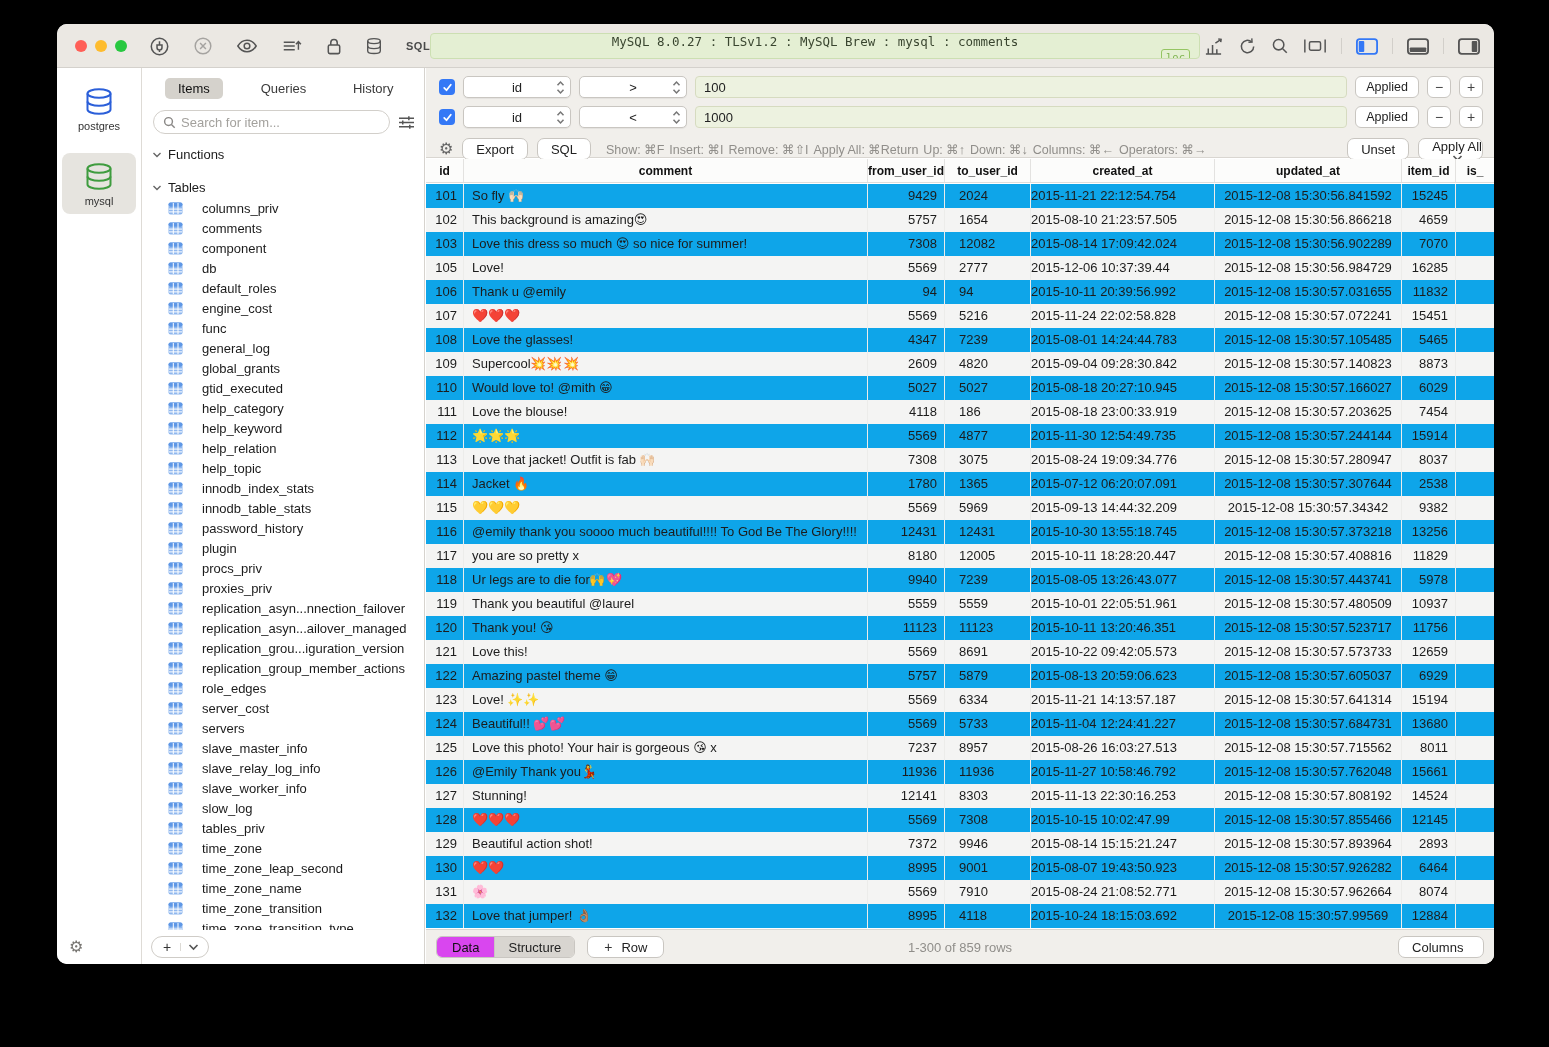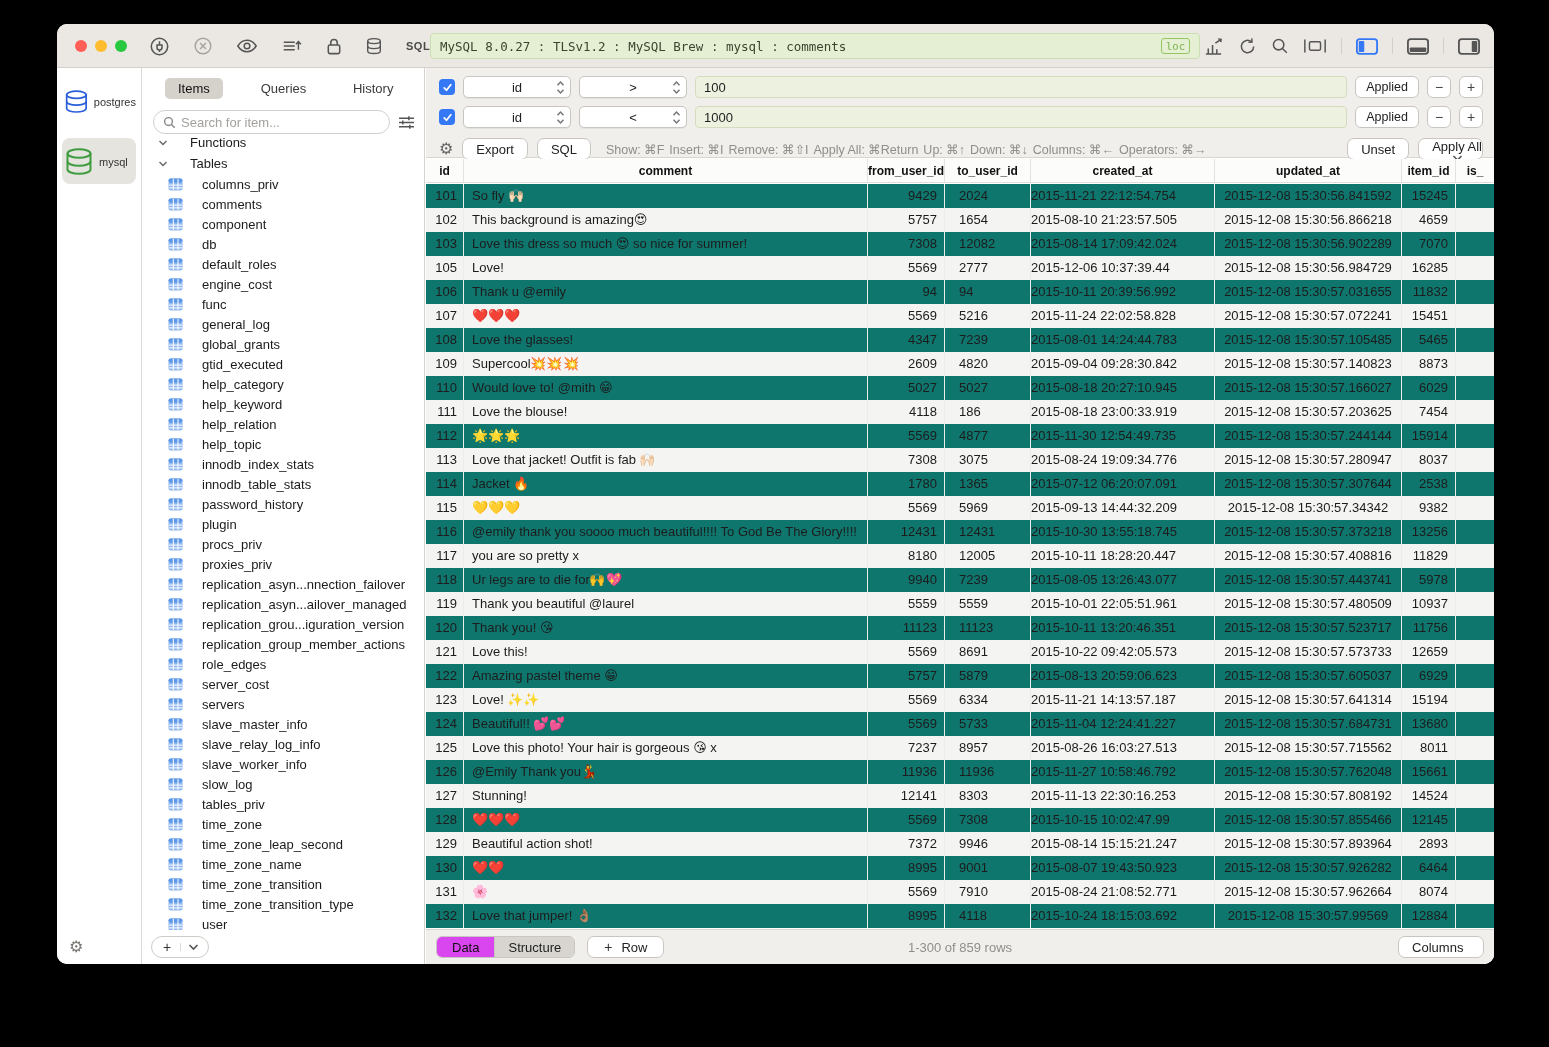--- a/index.html
+++ b/index.html
@@ -7,43 +7,43 @@
   .window { position:absolute; left:57px; top:24px; width:1437px; height:940px; background:#fff; border-radius:10px; overflow:hidden; box-shadow:0 30px 70px rgba(0,0,0,.65); }
 
   
   .titlebar { position:absolute; top:0; left:0; right:0; height:44px; background:#ebe8e3; border-bottom:1px solid #d4d1cc; }
   .lights { position:absolute; left:18px; top:16px; display:flex; gap:8px; }
   .light { width:12px; height:12px; border-radius:50%; }
   .l-close{background:#ff5f57}.l-min{background:#febc2e}.l-max{background:#28c840}
   .tb-left { position:absolute; left:92px; top:12px; display:flex; align-items:center; gap:23px; }
   .tb-btn { display:flex; align-items:center; justify-content:center; height:20px; color:#555; }
   .sql-label { font-size:11px; font-weight:700; color:#4a4a4a; letter-spacing:.5px; }
-  .status-pill { position:absolute; left:373px; top:9px; width:770px; height:26px; background:#e4efd3; border:1px solid #ccdfb2; border-radius:4px; display:flex; align-items:center; padding:0 9px; font-family:"DejaVu Sans Mono","Liberation Mono",monospace; font-size:12.5px; color:#39452f; white-space:nowrap; overflow:hidden; }
+  .status-pill { position:absolute; left:373px; top:9px; width:770px; height:26px; background:#e4efd3; border:1px solid #ccdfb2; border-radius:4px; display:flex; align-items:center; padding:0 9px; font-family:"DejaVu Sans Mono","Liberation Mono",monospace; font-size:12.5px; color:#39452f; white-space:nowrap; overflow:hidden;flex-direction:column; }
   .loc-badge { margin-left:auto; border:1px solid #95c563; color:#7fb350; font-size:10.5px; border-radius:3px; padding:0 4px; line-height:14px; font-family:"DejaVu Sans Mono",monospace; }
   .tb-right { position:absolute; right:14px; top:12px; display:flex; align-items:center; gap:14px; }
   .vsep { width:1px; height:16px; background:#d2cfca; }
 
   
   .content { position:absolute; top:44px; left:0; right:0; bottom:0; }
   .strip { position:absolute; left:0; top:0; bottom:0; width:85px; background:#fff; border-right:1px solid #dedbd6; }
-  .conn { margin:0 5px; border-radius:8px; display:flex; flex-direction:row; align-items:center; gap:3px; padding:9px 0 7px; }
+  .conn { margin:0 5px; border-radius:8px; display:flex; flex-direction:column; align-items:center; gap:3px; padding:9px 0 7px; }
   .conn.selected { background:#e6e4df; }
   .conn .clabel { font-size:11px; color:#333; }
   .strip-gear { position:absolute; left:12px; bottom:9px; font-size:16px; color:#787672; line-height:1; }
 
   .sidebar { position:absolute; left:86px; top:0; bottom:0; width:282px; background:#fff; border-right:1px solid #d6d3ce; }
   .tabs { display:flex; margin:8px 6px 0; height:24px; align-items:center; }
   .tab { flex:1; text-align:center; font-size:13px; color:#3a3a3a; }
   .tab.active > span { background:#d5d2cc; border-radius:5px; padding:3px 13px; color:#111; }
   .searchrow { display:flex; align-items:center; margin:10px 9px 0 10px; gap:8px; }
   .searchbox { flex:1; height:24px; background:#fff; border:1px solid #d2cfca; border-radius:12px; display:flex; align-items:center; padding:0 9px; gap:5px; }
   .searchbox input { border:none; outline:none; background:transparent; flex:1; font-size:13px; color:#333; font-family:inherit; }
   .searchbox input::placeholder { color:#a3a19d; }
   .tree { position:absolute; top:64px; left:0; right:0; bottom:34px; overflow:hidden; font-size:13px; color:#1b1b1b; }
-  .tgroup { display:flex; align-items:center; height:21px; padding-left:15px; gap:22px; }
+  .tgroup { display:flex; align-items:center; height:21px; padding-left:9px; gap:6px;margin-top:12px; }
   .titem { display:flex; align-items:center; height:20px; padding-left:25px; gap:19px; white-space:nowrap; overflow:hidden; }
   .titem svg { flex:0 0 auto; }
   .side-bottom { position:absolute; left:8px; bottom:6px; }
   .splitpill { display:flex; align-items:center; height:22px; background:#fff; border:1px solid #cfccc7; border-radius:11px; overflow:hidden; }
   .splitpill .seg1 { padding:0 9px 0 11px; font-size:14px; color:#333; line-height:20px; }
   .splitpill .seg2 { padding:0 9px 0 7px; border-left:1px solid #dcdad5; display:flex; align-items:center; }
 
   .main { position:absolute; left:369px; right:0; top:0; bottom:0; background:#fff; }
 
   
@@ -60,21 +60,21 @@
   .gear-glyph { font-size:16px; color:#666; line-height:1; }
   .pillbtn { height:22px; background:#fff; border:1px solid #c9c6c1; border-radius:7px; padding:0 13px; font-size:13px; color:#222; display:flex; align-items:center; white-space:nowrap; }
   .shortcuts { display:flex; gap:5px; color:#908e8a; font-size:12.5px; white-space:nowrap; overflow:hidden; margin-left:6px; flex:1; }
   .applyall { padding:0 0 0 13px;flex-direction:column; }
   .applyall .aa-div { width:1px; height:21px; background:#dcdad5; margin-left:11px; }
   .applyall .aa-chev { padding:0 8px; display:flex; align-items:center; }
 
   
   .grid-header { position:absolute; top:91px; left:0; right:0; height:24px; background:#fcfcfb; border-bottom:1px solid #dedddb; display:flex; line-height:24px; }
   .grid-body { position:absolute; top:116px; left:0; right:0; bottom:35px; overflow:hidden; }
-  .grid-row { display:flex; height:24px; line-height:24px; font-size:13px; color:#1c1c1c; background:#0f766e; }
+  .grid-row { display:flex; height:24px; line-height:24px; font-size:13px; color:#1c1c1c; background:#0ea5e9; }
   .grid-row.alt { background:#f4f4f3; }
   .cell { border-right:1px solid #ececea; overflow:hidden; white-space:nowrap; }
   .grid-header .cell { border-right-color:#e3e2e0; text-align:center; font-weight:700; font-size:12px; color:#111; }
   .w0{width:38px}.w1{width:404px}.w2{width:77px}.w3{width:86px}.w4{width:184px}.w5{width:187px}.w6{width:54px}.w7{flex:1;border-right:none!important}
   .a0{text-align:right;padding-right:6px}.a1{padding-left:8px}.a2{text-align:right;padding-right:7px}.a3{padding-left:14px}.a4{text-align:left}.a5{text-align:center}.a6{text-align:right;padding-right:7px}.a7{padding-left:8px}
 
   
   .mfooter { position:absolute; bottom:0; left:0; right:0; height:35px; background:#f1efeb; border-top:1px solid #d9d6d1; }
   .fleft { position:absolute; left:10px; top:6px; display:flex; gap:12px; }
   .segctl { display:flex; height:22px; border:1px solid #c9c6c1; border-radius:6px; overflow:hidden; font-size:13px; }

